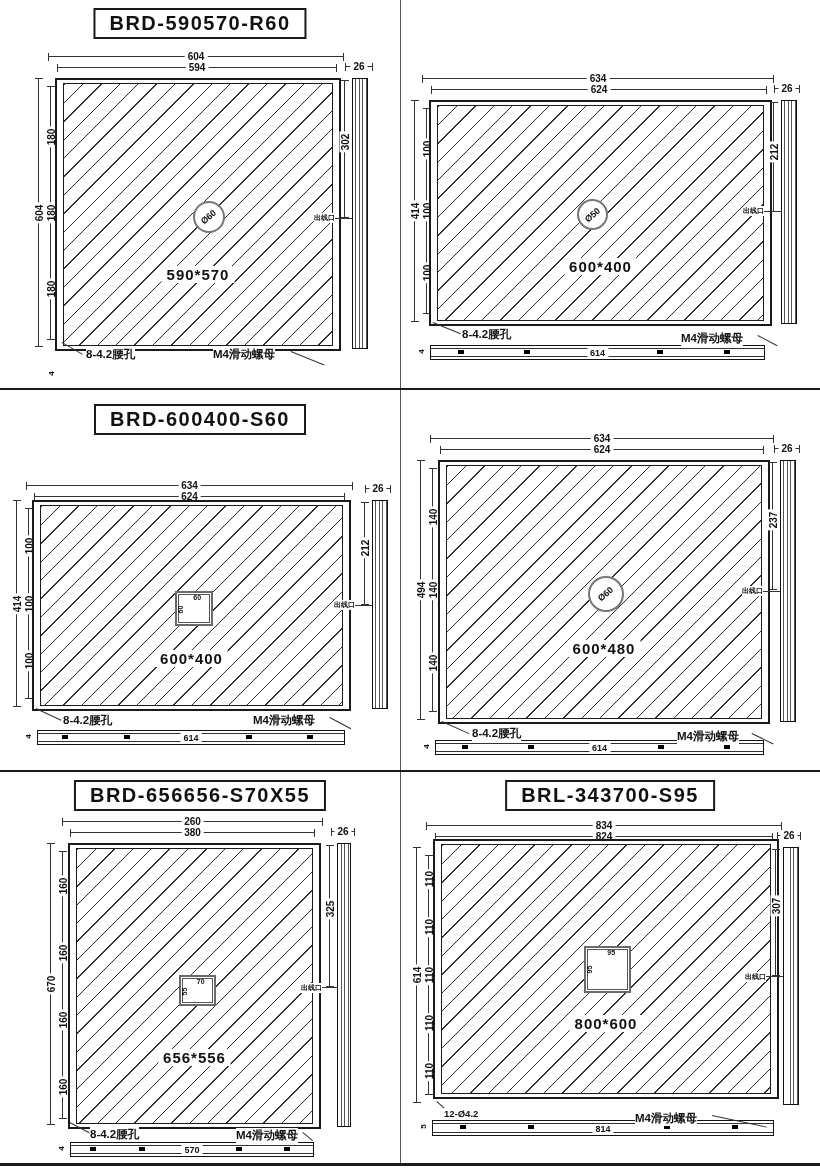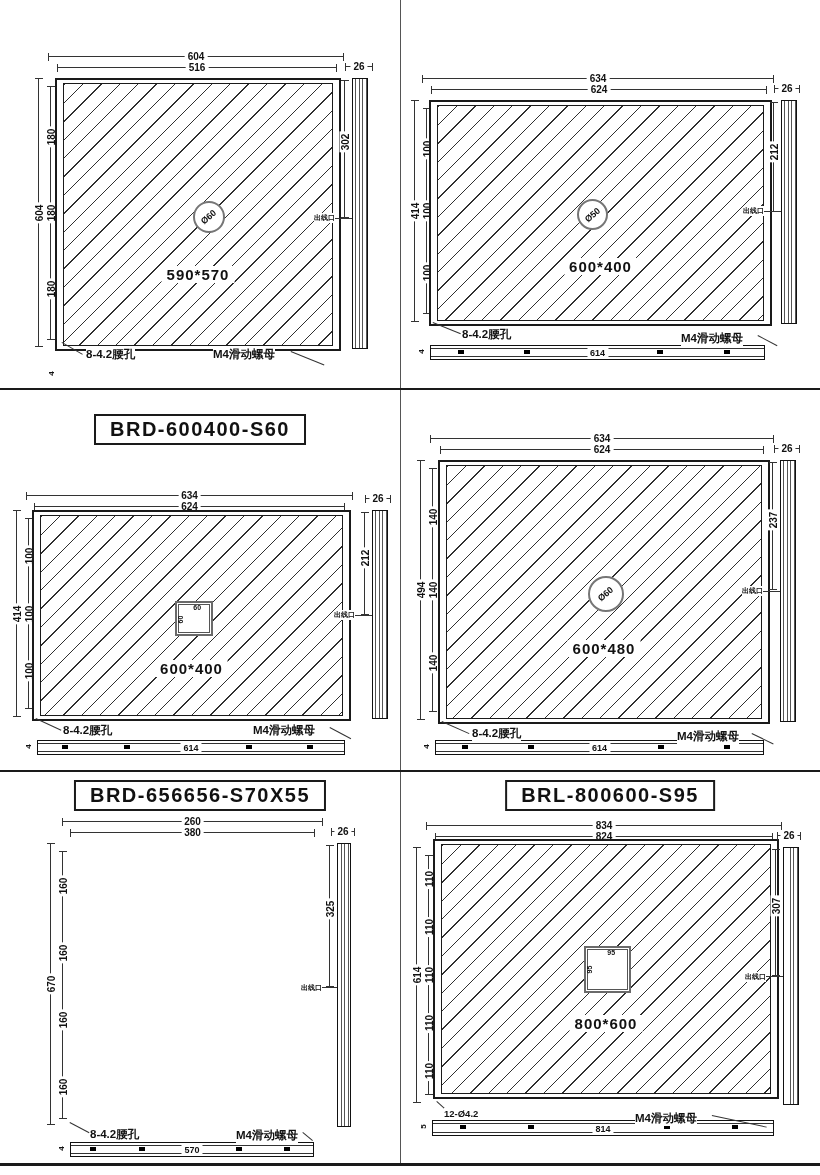--- a/index.html
+++ b/index.html
@@ -45,25 +45,26 @@
   .leader-line{position:absolute;border-top:1.2px solid #333;transform-origin:left top;z-index:1;}
   .outlet-label{position:absolute;font-size:7px;font-weight:700;background:#fff;white-space:nowrap;z-index:3;}
   .divider{position:absolute;background:#1a1a1a;}
 </style>
 </head>
 <body>
 
 <div id="page">
 
   <section class="cell" style="left:0;top:0;width:400px;height:388px">
+    <div class="title-box">BRD-590570-R60</div>
     <div class="dim-h" style="left:48px;top:56px;width:296px">
         <span class="hlabel">604</span>
       </div>
     <div class="dim-h" style="left:57px;top:67px;width:280px">
-        <span class="hlabel">516</span>
+        <span class="hlabel">594</span>
       </div>
     <div class="dim-v" style="left:38px;top:78px;height:269px">
         <span class="vlabel" style="top:50%">604</span>
       </div>
     <div class="dim-v" style="left:50px;top:86px;height:254px">
       <span class="vlabel" style="top:20%">180</span>
       <span class="vlabel" style="top:50%">180</span>
       <span class="vlabel" style="top:80%">180</span>
     </div>
     <div class="panel" style="left:55px;top:78px;width:282px;height:269px">
@@ -128,21 +129,21 @@
       <span class="nut" style="left:88%"></span>
       <span class="bar-label">614</span>
     </div>
     <div class="bar-thk" style="left:19px;top:347px">4</div>
     <div class="leader-label" style="left:62px;top:327px">8-4.2腰孔</div>
     <div class="leader-line" style="left:33px;top:322px;width:30px;transform:rotate(22deg)"></div>
     <div class="leader-label" style="left:281px;top:331px">M4滑动螺母</div>
     <div class="leader-line" style="left:358px;top:335px;width:22px;transform:rotate(28deg)"></div>
   </section>
 
-  <section class="cell" style="left:0;top:406px;width:400px;height:410px">
+  <section class="cell" style="left:0;top:396px;width:400px;height:410px">
     <div class="title-box">BRD-600400-S60</div>
     <div class="dim-h" style="left:26px;top:89px;width:327px">
         <span class="hlabel">634</span>
       </div>
     <div class="dim-h" style="left:34px;top:100px;width:311px">
         <span class="hlabel">624</span>
       </div>
     <div class="dim-v" style="left:16px;top:104px;height:207px">
         <span class="vlabel" style="top:50%">414</span>
       </div>
@@ -239,20 +240,28 @@
       </div>
     <div class="dim-v" style="left:50px;top:71px;height:282px">
         <span class="vlabel" style="top:50%">670</span>
       </div>
     <div class="dim-v" style="left:62px;top:79px;height:268px">
       <span class="vlabel" style="top:13%">160</span>
       <span class="vlabel" style="top:38%">160</span>
       <span class="vlabel" style="top:63%">160</span>
       <span class="vlabel" style="top:88%">160</span>
     </div>
+    <div class="panel" style="left:68px;top:71px;width:249px;height:282px">
+      <div class="hatch"></div>
+      <div class="hole-square" style="left:109px;top:130px;width:33px;height:27px">
+        <span class="sq-top">70</span>
+        <span class="sq-side">55</span>
+      </div>
+      <div class="panel-size" style="top:204px">656*556</div>
+    </div>
     <div class="dim-h" style="left:331px;top:59px;width:24px">
         <span class="hlabel">26</span>
       </div>
     <div class="profile" style="left:337px;top:71px;width:12px;height:282px"></div>
     <div class="dim-v" style="left:329px;top:73px;height:142px">
         <span class="vlabel" style="top:45%">325</span>
       </div>
     <div class="outlet-label" style="left:301px;top:211px">出线口</div>
     <div class="leader-line" style="left:317px;top:215px;width:20px"></div>
     <div class="bar" style="left:70px;top:370px;width:242px;height:13px">
@@ -264,21 +273,21 @@
       <span class="bar-label">570</span>
     </div>
     <div class="bar-thk" style="left:59px;top:372px">4</div>
     <div class="leader-label" style="left:90px;top:355px">8-4.2腰孔</div>
     <div class="leader-line" style="left:70px;top:350px;width:22px;transform:rotate(28deg)"></div>
     <div class="leader-label" style="left:236px;top:356px">M4滑动螺母</div>
     <div class="leader-line" style="left:303px;top:360px;width:13px;transform:rotate(40deg)"></div>
   </section>
 
   <section class="cell" style="left:400px;top:772px;width:420px;height:394px">
-    <div class="title-box">BRL-800600-S95</div>
+    <div class="title-box">BRL-343700-S95</div>
     <div class="dim-h" style="left:26px;top:53px;width:356px">
         <span class="hlabel">834</span>
       </div>
     <div class="dim-h" style="left:35px;top:64px;width:338px">
         <span class="hlabel">824</span>
       </div>
     <div class="dim-v" style="left:16px;top:75px;height:256px">
         <span class="vlabel" style="top:50%">614</span>
       </div>
     <div class="dim-v" style="left:28px;top:83px;height:240px">

